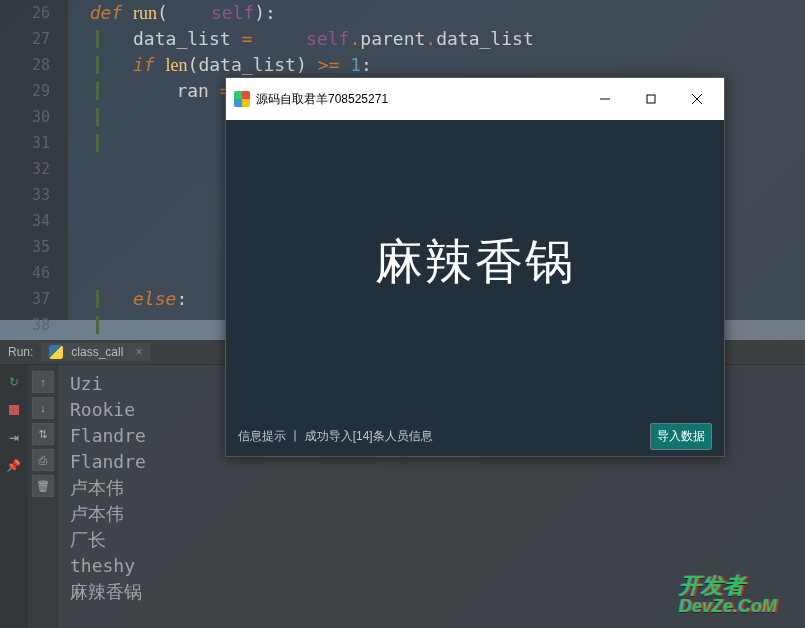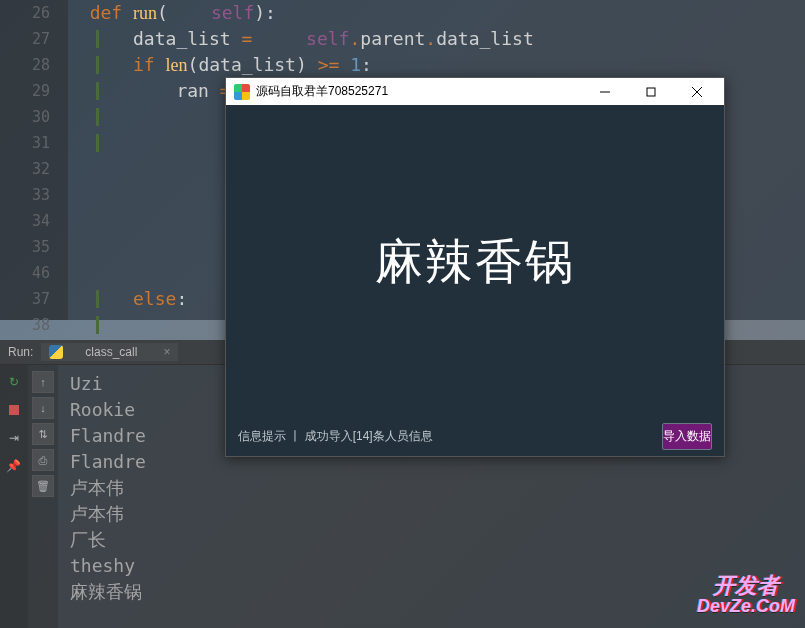--- a/index.html
+++ b/index.html
@@ -68,21 +68,21 @@
       right: 0;
       font-family: "Consolas", monospace;
       font-size: 18px;
       line-height: 26px;
       white-space: pre;
     }
     
     .code-line { height: 26px; }
     
     
-    .kw { color: #cc7832; }
+    .kw { color: #cc7832; font-style: italic; }
     .fn { color: #ffc66d; font-family: Liberation Serif, serif; }
     .self { color: #94558d; margin-left: 43px; }
     .num { color: #6897bb; }
     .punct { color: #cc7832; }
     .op { color: #cc7832; }
     .plain { color: #d0d0d0; }
     .method { color: #b09d79; }
     
     
     .run-window {
@@ -101,21 +101,21 @@
       align-items: center;
       padding-left: 8px;
       color: #bbbbbb;
       font-size: 12px;
       border-bottom: 1px solid #323232;
     }
     
     .run-tab {
       display: flex;
       align-items: flex-start;
-      gap: 22px;
+      gap: 8px;
       padding: 2px 8px;
       background: rgba(75, 80, 83, 0.6);
     }
     
     .py-icon {
       width: 14px; height: 14px;
       background: linear-gradient(135deg, #3776ab 50%, #ffd43b 50%);
       border-radius: 3px;
     }
     
@@ -195,21 +195,21 @@
       top: 77px;
       left: 225px;
       width: 500px;
       height: 380px;
       background: #22303c;
       border: 1px solid #555;
       box-shadow: 0 2px 12px rgba(0,0,0,0.5);
     }
     
     .dialog-titlebar {
-      height: 27px;
+      height: 42px;
       background: #ffffff;
       display: flex;
       align-items: center;
       padding: 0 4px;
     }
     
     .dialog-icon {
       width: 16px; height: 16px;
       margin: 0 6px 0 4px;
       background: conic-gradient(#e74c3c 0 90deg, #f1c40f 90deg 180deg, #3498db 180deg 270deg, #2ecc71 270deg 360deg);
@@ -269,41 +269,40 @@
       padding: 0 12px;
     }
     
     .status-text {
       color: #bfc7cc;
       font-size: 12px;
       flex: 1;
     }
     
     .import-button {
-      background: #701a75;
+      background: #0f766e;
       border: 1px solid #6a7985;
       color: #ffffff;
       font-size: 12px;
-      padding: 4px 0;
+      padding: 4px 6px;
       cursor: pointer;
       border-radius: 2px;
     }
     
     
     .watermark {
       position: absolute;
-      right: 10px;
+      right: 28px;
       bottom: 12px;
-      color: #f0abfc;
+      color: #22c55e;
       font-size: 22px;
       font-weight: bold;
       font-style: italic;
       text-shadow: 2px 0 #d22, -1px 0 #28d, 0 1px #222;
       line-height: 1.05;
-      text-align: center;
     }
     .watermark .wm-sub {
       font-size: 18px;
       font-style: italic;
     }
   </style>
 </head>
 <body>
 
 <div class="bg-image"></div>

